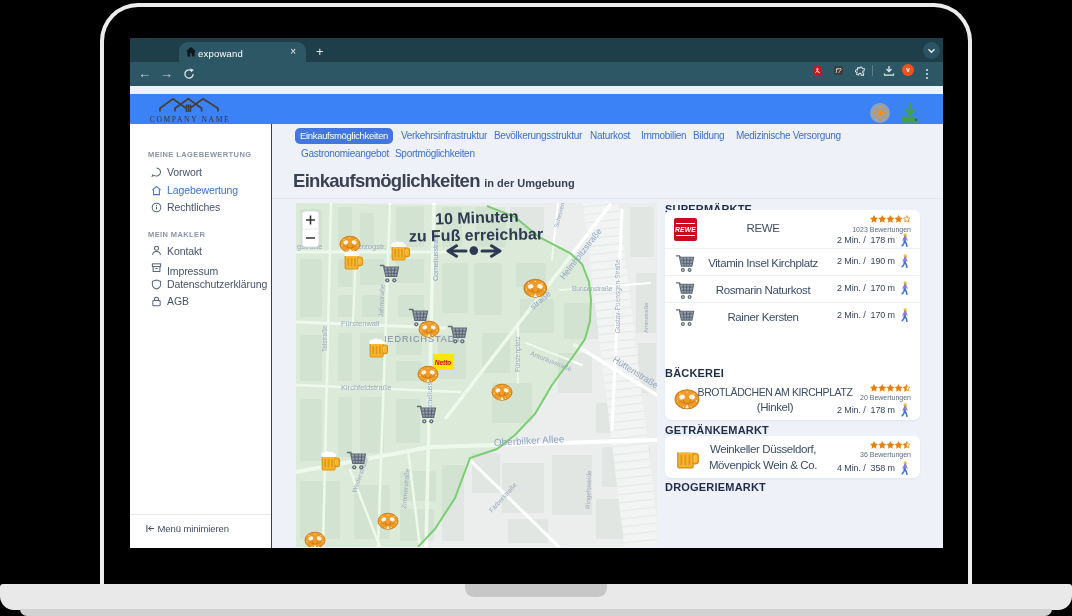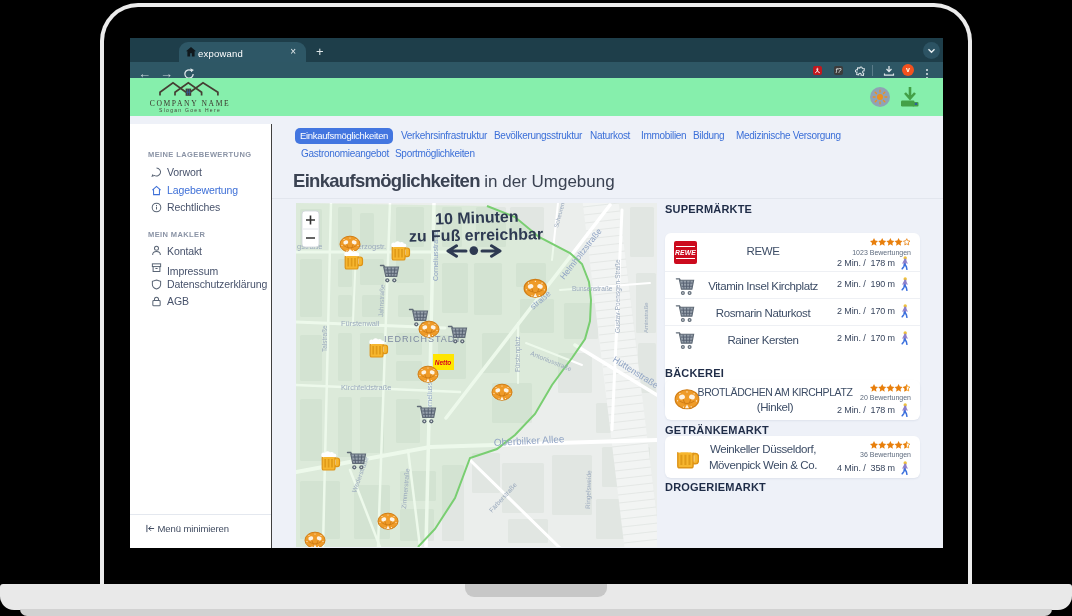--- a/index.html
+++ b/index.html
@@ -21,33 +21,33 @@
 #newtab{left:186px;top:8px;color:#dfe8ea;font-size:13px;line-height:11px}
 #tabchev{left:793px;top:4px;width:17px;height:17px;border-radius:50%;background:#2c5363;color:#e8eef0;font-size:8px;text-align:center;line-height:16px}
 
 #toolbar{left:0;top:24px;width:813px;height:24px;background:#2e5765}
 .navic{color:#c6d2d8;font-size:13px;line-height:13px}
 #urlpill{left:70px;top:3.5px;width:605px;height:17px;background:#1d4651;border-radius:9px;color:#fff}
 #urlpill .badge{position:absolute;left:4px;top:2.5px;width:12px;height:12px;border-radius:50%;background:#2e5765}
 #urltext{position:absolute;left:27px;top:4.5px;font-size:9.5px;white-space:nowrap;font-weight:bold;letter-spacing:.1px}
 #urltext span{font-weight:normal;color:#a9bac1}
 
-#pagehead{left:0;top:40px;width:813px;height:38px;background:#86efac}
+#pagehead{left:0;top:56px;width:813px;height:38px;background:#3b82f6}
 
 #sidebar{left:0;top:86px;width:142px;height:424px;background:#fff;border-right:1px solid #404040}
 .scap{position:absolute;left:18px;font-size:7.5px;font-weight:bold;color:#8a93a5;letter-spacing:.4px}
 .sit{position:absolute;left:37px;font-size:10.5px;letter-spacing:-.1px;color:#47526b}
 .sic{position:absolute;left:21px;width:11px;height:11px}
 #menumin{position:absolute;left:0px;top:390px;width:141px;border-top:1px solid #e4e8ef}
 
 #main{left:142px;top:86px;width:671px;height:424px;background:#eef1f8}
 .pill{position:absolute;left:23px;top:4px;width:98px;height:16px;background:#4376e0;border-radius:5px;color:#fff;font-size:9.5px;letter-spacing:-.3px;text-align:center;line-height:16px}
 .nl{position:absolute;font-size:10px;letter-spacing:-.3px;color:#3b6fd8}
 #h1row{position:absolute;left:21px;top:46px;color:#3a4252;font-size:18.5px;font-weight:bold;letter-spacing:-.7px}
-#h1row span{font-size:17px;font-weight:normal;letter-spacing:0}
+#h1row span{font-size:11px;font-weight:bold;letter-spacing:0}
 #hdiv{position:absolute;left:0;top:74px;width:671px;border-top:1px solid #e2e6ee}
 
 .rcap{position:absolute;left:393px;font-size:11px;font-weight:bold;color:#1f2c47;letter-spacing:.2px}
 .card{position:absolute;left:393px;width:255px;background:#fff;border-radius:6px;box-shadow:0 1px 2px rgba(40,60,100,.08)}
 .row{position:relative;border-bottom:1px solid #eef0f4}
 .row:last-child{border-bottom:none}
 .rname{position:absolute;left:0;width:196px;white-space:nowrap;text-align:center;font-size:11.5px;letter-spacing:-.4px;color:#3d4d66}
 .minm{position:absolute;right:25px;font-size:9px;letter-spacing:-.1px;color:#39465e;white-space:nowrap}
 .bew{position:absolute;right:9px;font-size:7px;color:#5e6b7e}
 .stars{position:absolute;right:9px}
@@ -388,21 +388,21 @@
         <path d="M186,48 L202,48 M195.5,42.8 L204,48 L195.5,53.2"></path>
       </g>
       <circle cx="177.8" cy="47.6" r="4.3" fill="#2e3a52"></circle>
 
       <rect x="6" y="8" width="17" height="36" rx="3" fill="#fff" stroke="#cfd4da" stroke-width="0.8"></rect>
       <path d="M7,26 h15" stroke="#e3e6ea" stroke-width="1"></path>
       <path d="M14.5,12.5 v9 M10,17 h9 M10,35 h9" stroke="#333" stroke-width="1.6"></path>
     </svg>
 
     <div class="rcap" style="top:79px">SUPERMÄRKTE</div>
-    <div class="card" style="top:109px;height:178px">
+    <div class="card" style="top:86px;height:178px">
       <div class="row" style="height:39px">
         <div class="licon" style="top:8px;width:23px;height:23px;background:#cc0a1d;border-radius:2px;color:#fff;font-size:6.8px;font-weight:bold;font-style:italic;text-align:center;line-height:23px;letter-spacing:.1px;overflow:hidden">REWE<div style="position:absolute;left:2px;right:2px;top:5px;height:1px;background:#fff"></div><div style="position:absolute;left:2px;right:2px;bottom:5px;height:1px;background:#fff"></div></div>
         <div class="rname" style="top:12px">REWE</div>
         <svg class="stars" style="top:5px" width="46" height="9" viewBox="0 0 46 9">
               <g transform="translate(5,0) scale(.89)">
                 <use href="#star"></use>
                 <use href="#star" x="9.2"></use>
                 <use href="#star" x="18.4"></use>
                 <use href="#star" x="27.6"></use>
                 <use href="#starE" x="36.8"></use>

